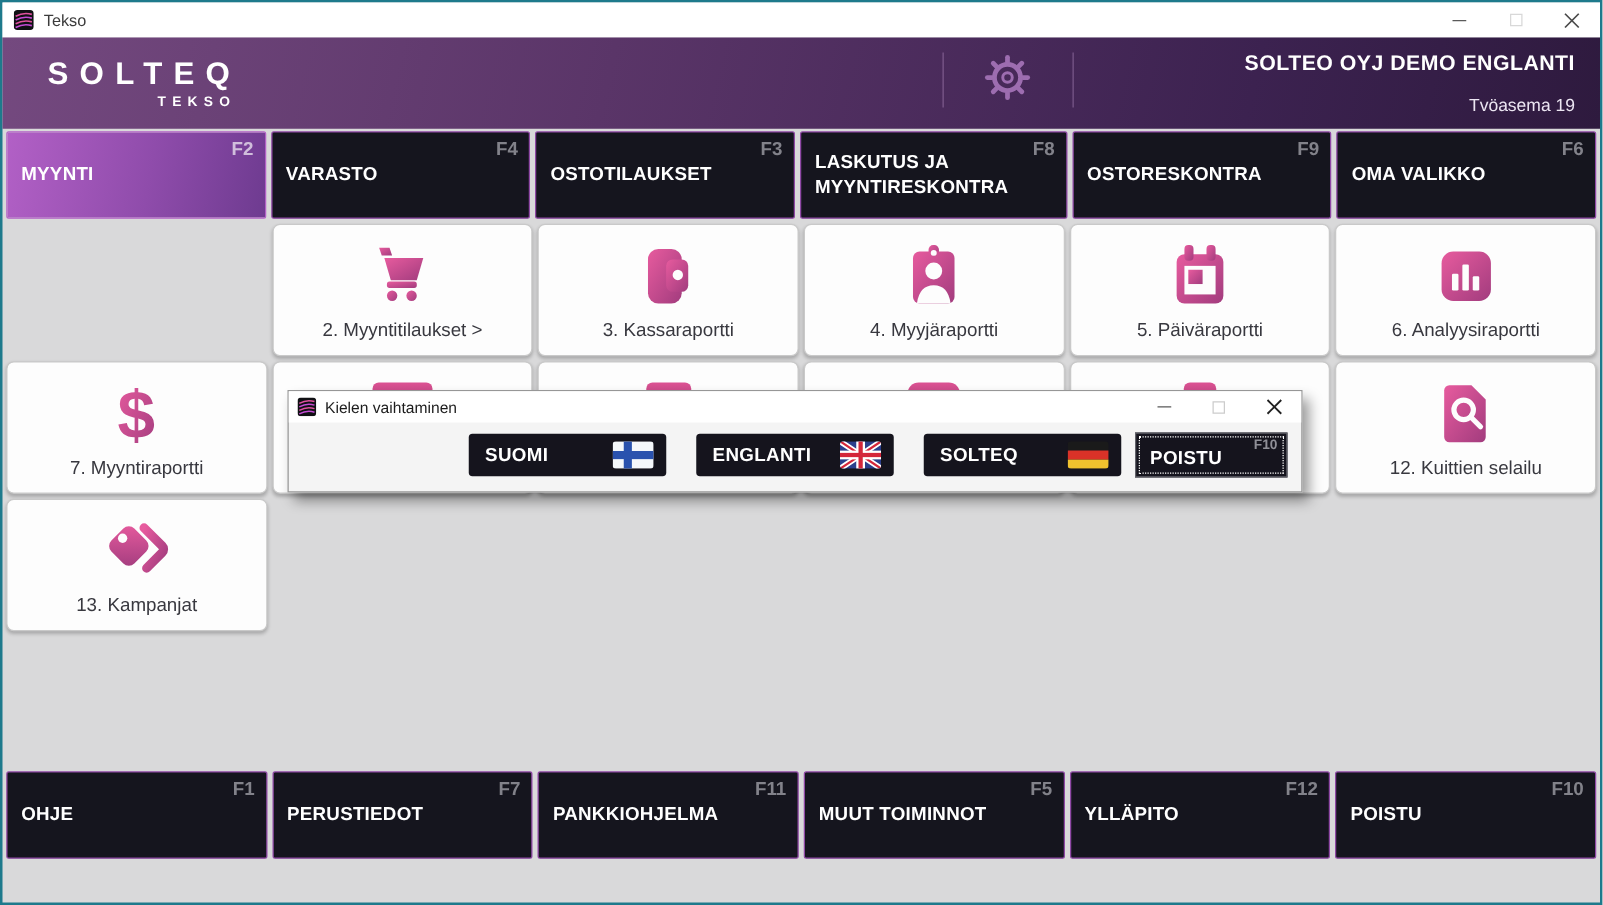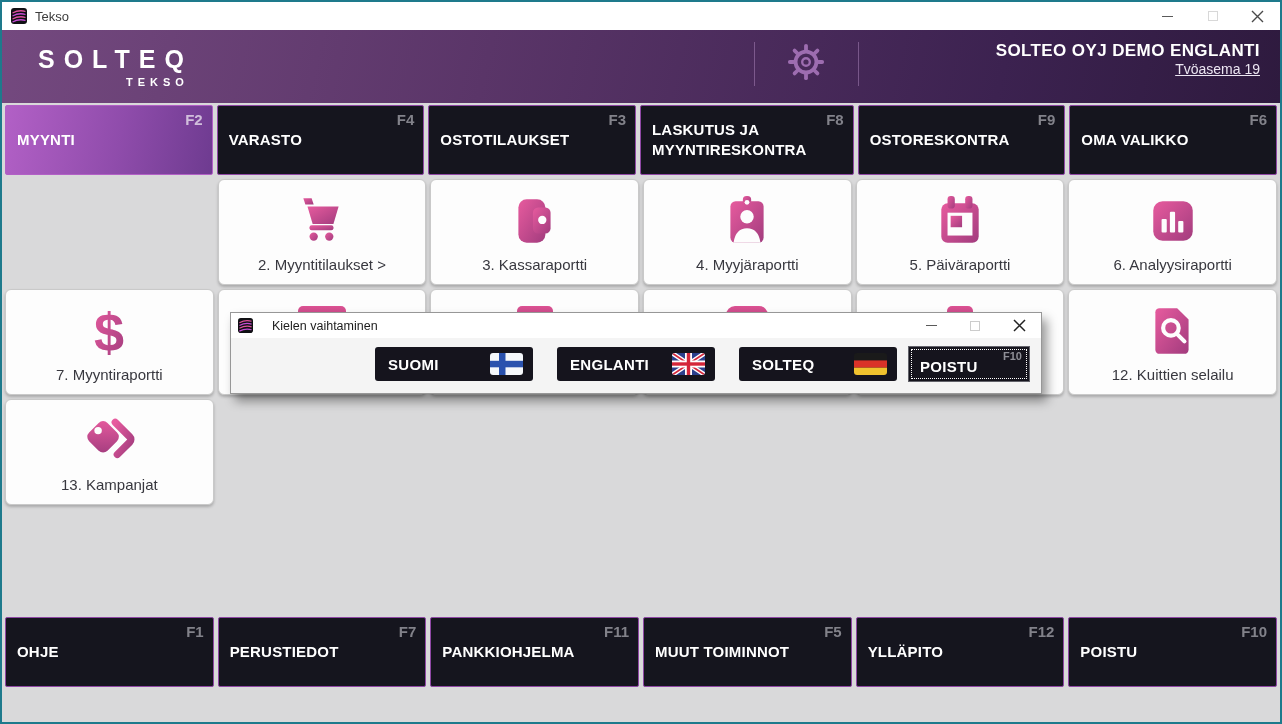--- a/index.html
+++ b/index.html
@@ -31,21 +31,21 @@
     position:absolute; left:0; top:28px; right:0; height:73px;
     background: linear-gradient(103deg, #74497f 0%, #5a3568 38%, #3c2250 78%, #2e1a3e 100%);
   }
   .logo { position:absolute; left:36px; top:15px; color:#fff; }
   .logo .l1 { font-size:25px; font-weight:bold; letter-spacing:9px; }
   .logo .l2 { font-size:11px; font-weight:bold; letter-spacing:5px; text-align:right; margin-top:2px; padding-right:4px; }
   .hdr-div { position:absolute; top:12px; width:1px; height:44px; background:rgba(200,160,215,0.40); }
   .gear { position:absolute; left:785px; top:13px; width:38px; height:38px; cursor:pointer; }
   .hdr-right { position:absolute; right:20px; top:11px; text-align:right; color:#fff; }
   .hdr-right .company { font-size:17px; font-weight:bold; letter-spacing:0.4px; }
-  .hdr-right .workstation { font-size:14px; margin-top:0; color:#ece6f2;text-decoration:underline; }
+  .hdr-right .workstation { font-size:14px; margin-top:15px; color:#ece6f2; }
   
   .navrow {
     position:absolute; left:0; right:0;
     display:grid; grid-template-columns:repeat(6,1fr); gap:4px; padding:0 3px;
   }
   .navrow.top { top:103px; height:70px; }
   .navrow.bottom { top:615px; height:70px; }
   .navtile {
     position:relative; background:#15151e; border:1px solid #8f48a5; border-radius:2px;
     display:flex; align-items:center; padding:0 46px 0 11px; cursor:pointer;
@@ -69,21 +69,21 @@
   .tile .tlabel { font-size:15px; color:#38383f; padding-bottom:11px; }
   .sliver { height:9px; border-radius:5px 5px 0 0; background:linear-gradient(#dc5293,#c84a88); margin-top:16px; }
   
   .dialog {
     position:absolute; left:228px; top:310px; width:812px; height:82px;
     background:#f4f4f4; border:1px solid #979797;
     box-shadow:5px 7px 10px rgba(0,0,0,0.40); z-index:10;
   }
   .dlg-titlebar { height:25px; background:#ffffff; display:flex; align-items:center; padding-left:7px; }
   .dlg-titlebar .appicon { width:15px; height:15px; }
-  .dlg-titlebar .dtitle { margin-left:19px; font-size:12.5px; color:#1c1c1c; }
+  .dlg-titlebar .dtitle { margin-left:7px; font-size:12.5px; color:#1c1c1c; }
   .dlg-controls { margin-left:auto; display:flex; height:100%; }
   .dlg-controls .wbtn { width:44px; }
   .dlg-body { position:relative; height:55px; display:flex; gap:24px; padding:9px 11px;justify-content:center; }
   .langbtn {
     width:158px; height:34px; background:#15141d; border-radius:3px;
     display:flex; align-items:center; padding:0 10px 0 13px; cursor:pointer;
   }
   .langbtn .llabel { color:#fff; font-weight:bold; font-size:15px; letter-spacing:0.3px; }
   .flag { margin-left:auto; width:33px; height:22px; border-radius:3px; overflow:hidden; display:block; }
   .flag svg { display:block; }

